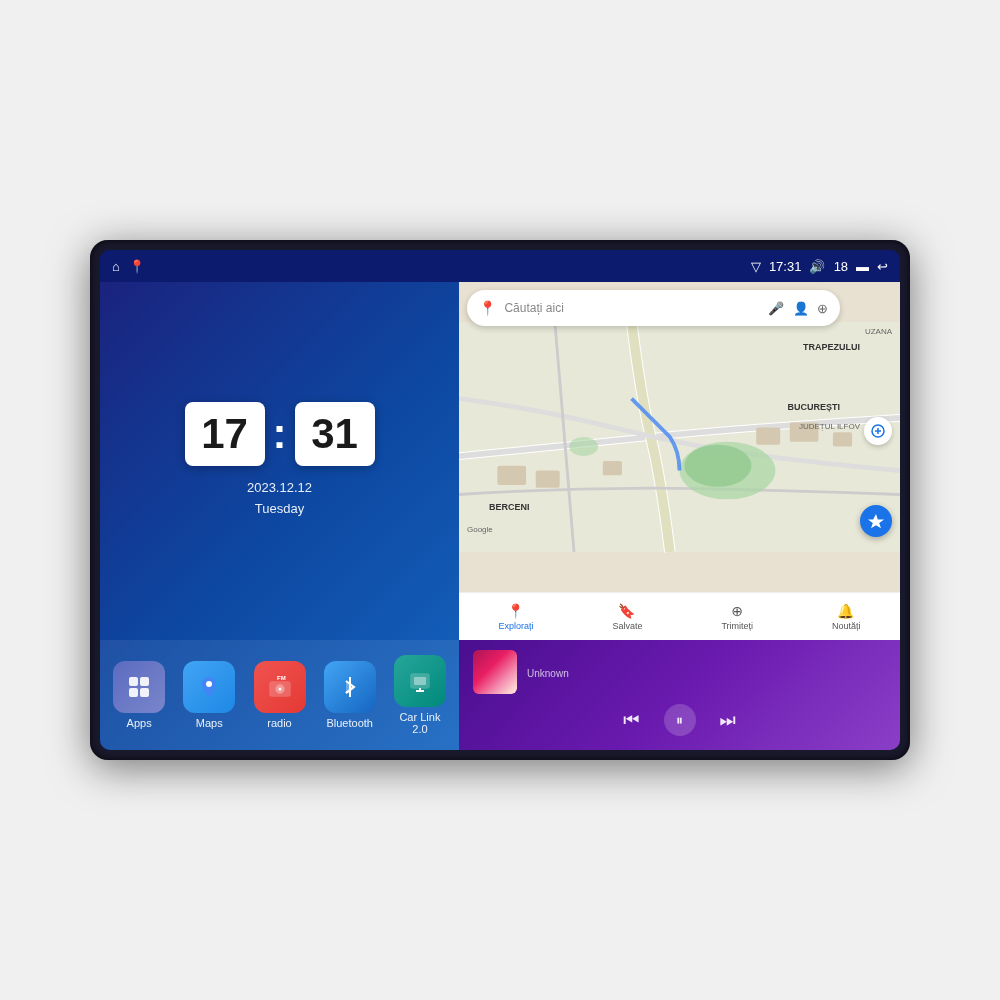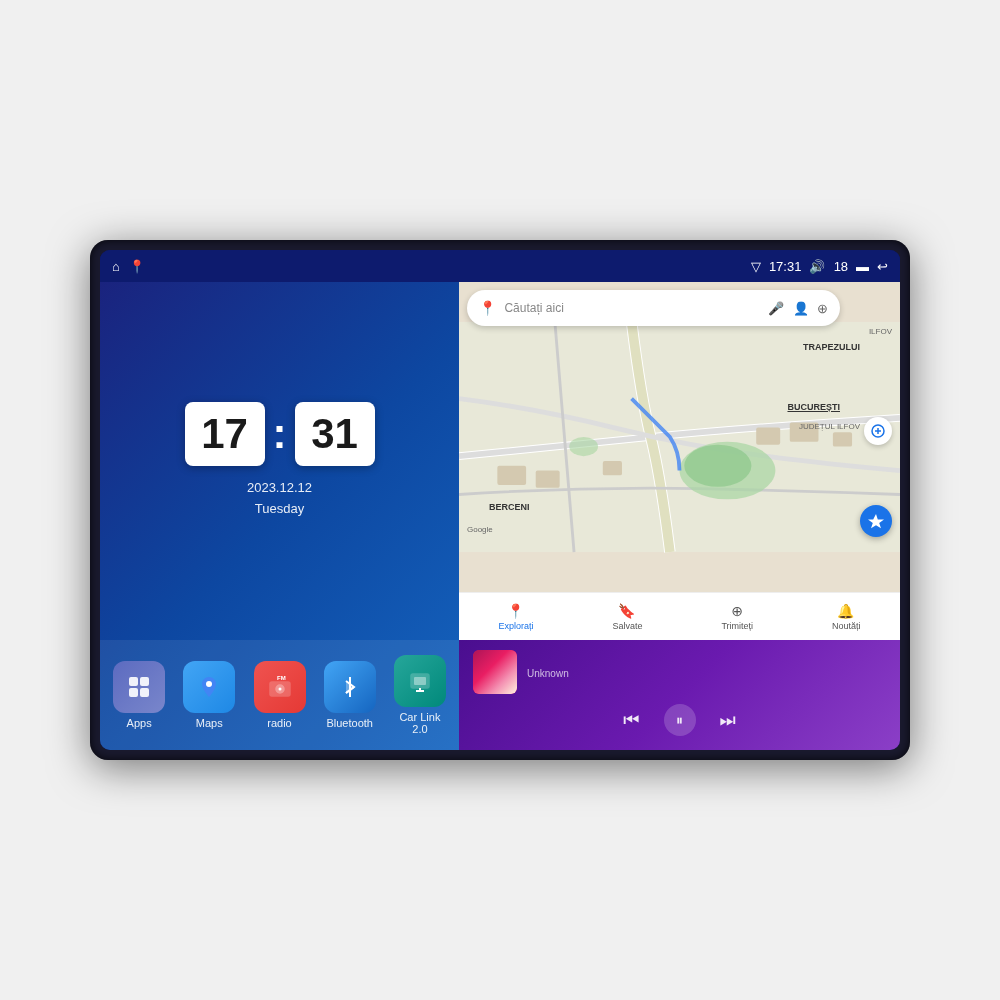--- a/index.html
+++ b/index.html
@@ -386,21 +386,20 @@
     }
 
     .map-label-bucuresti {
       position: absolute;
       top: 120px;
       right: 60px;
       font-size: 9px;
       color: #333;
       font-weight: bold;
       text-align: center;
-      text-decoration: underline;
     }
 
     .map-label-ilfov {
       position: absolute;
       top: 140px;
       right: 40px;
       font-size: 8px;
       color: #666;
     }
 
@@ -565,21 +564,21 @@
             <span class="map-pin-icon">📍</span>
             <span class="map-search-text">Căutați aici</span>
             <div class="map-search-icons">
               <span style="font-size:13px; color:#666;">🎤</span>
               <span style="font-size:13px; color:#666;">👤</span>
               <span style="font-size:13px; color:#666;">⊕</span>
             </div>
           </div>
 
           
-          <div class="uzana-label">ILFOV</div>
+          <div class="uzana-label">UZANA</div>
           <div class="map-label-trapezului">TRAPEZULUI</div>
           <div class="map-label-bucuresti">
             <div>BUCUREȘTI</div>
           </div>
           <div class="map-label-ilfov">JUDEȚUL ILFOV</div>
           <div class="map-label-berceni">BERCENI</div>
           <div class="map-label-google">Google</div>
 
           
           <div class="map-zoom-btn" style="top: 48%; color: #1a73e8;">

